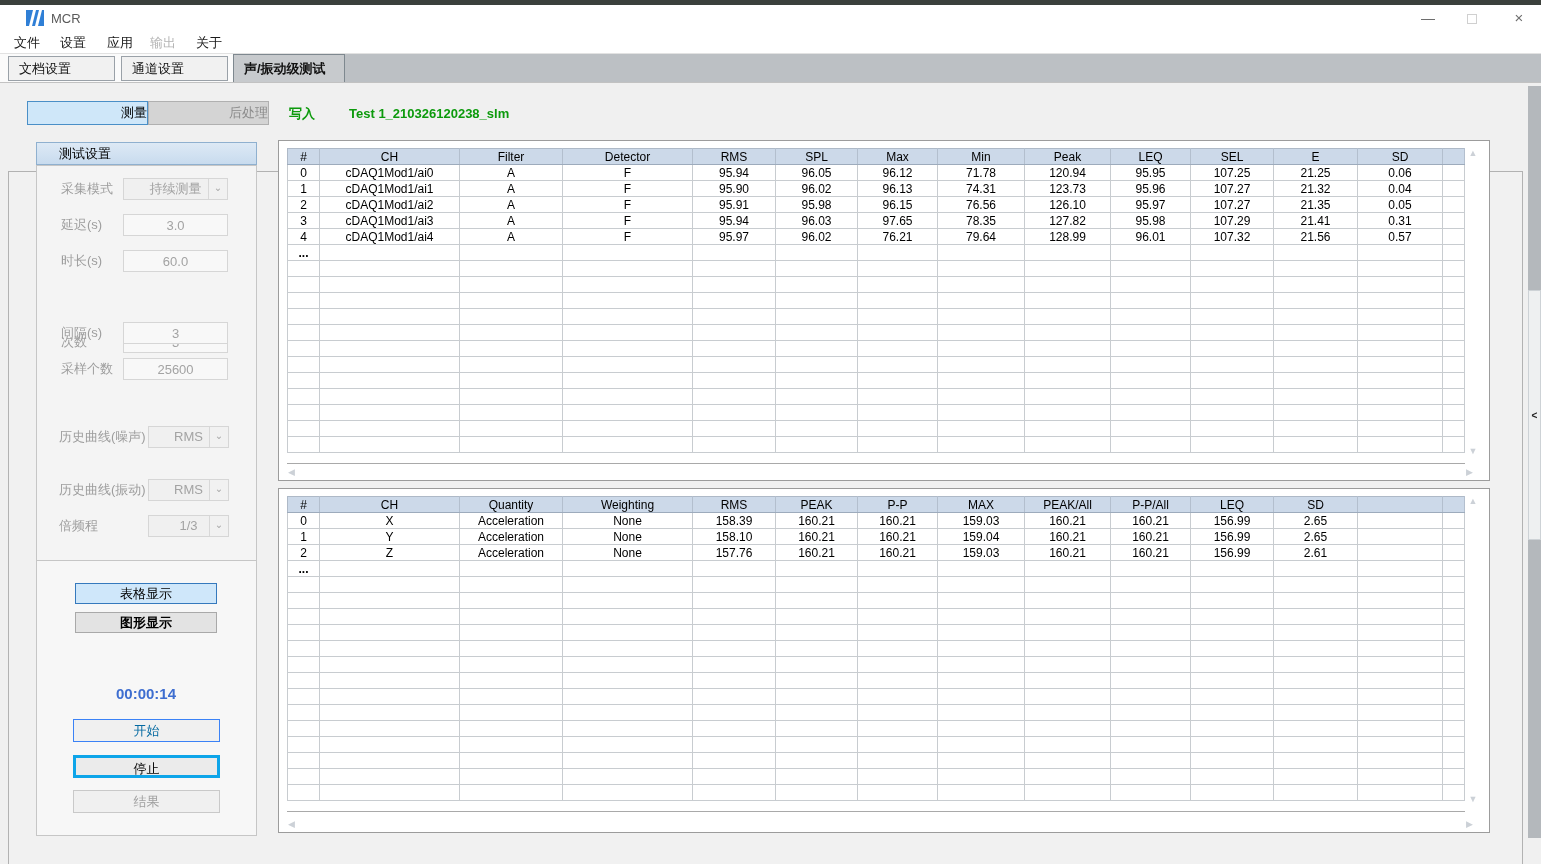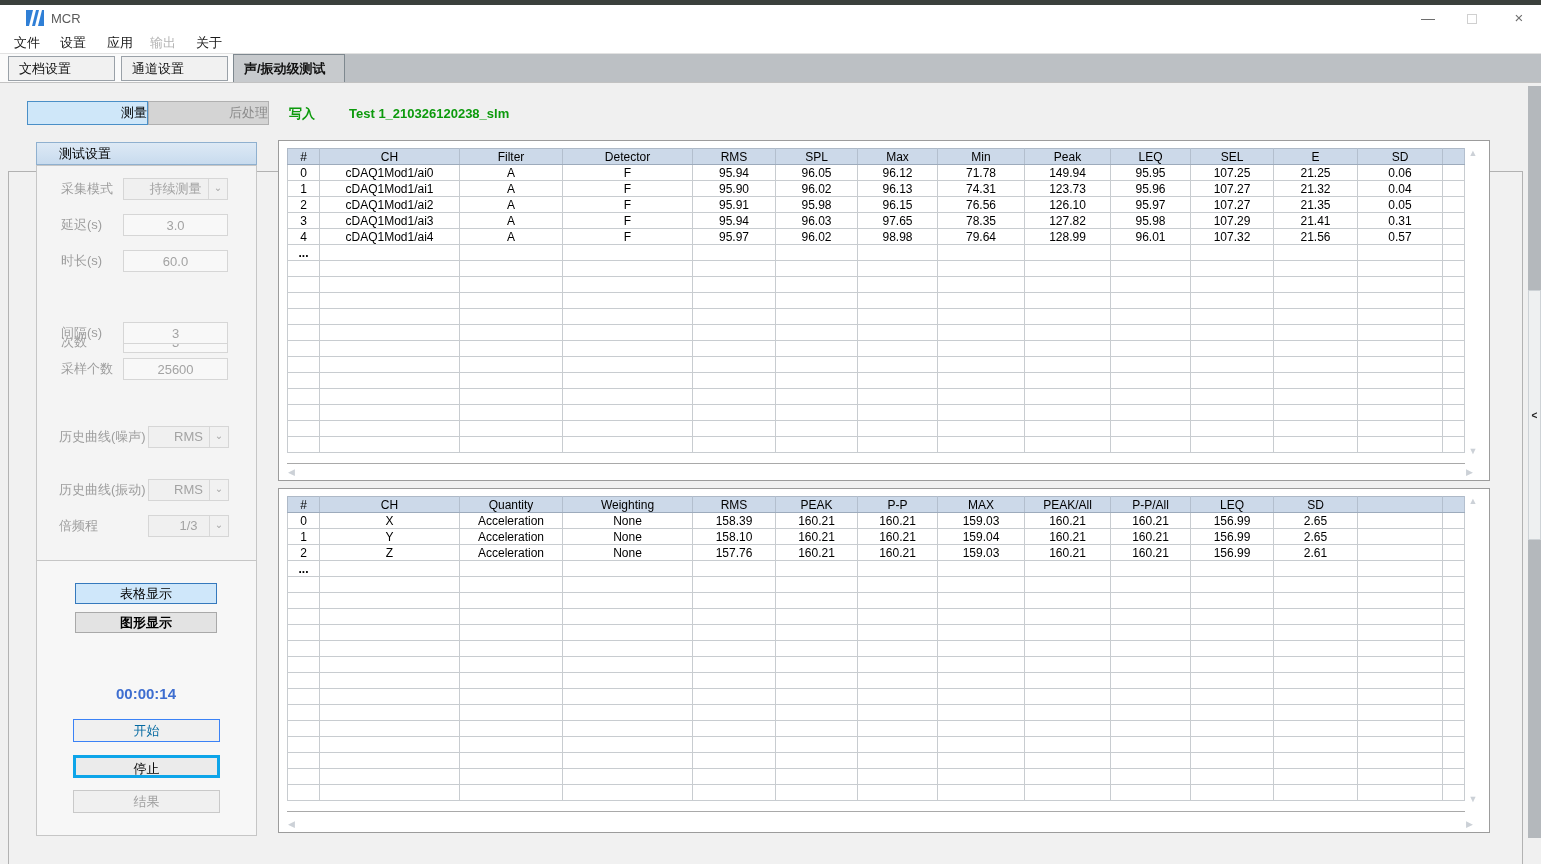--- a/index.html
+++ b/index.html
@@ -219,21 +219,21 @@
           <tbody>
             <tr>
               <td>0</td>
               <td>cDAQ1Mod1/ai0</td>
               <td>A</td>
               <td>F</td>
               <td>95.94</td>
               <td>96.05</td>
               <td>96.12</td>
               <td>71.78</td>
-              <td>149.94</td>
+              <td>120.94</td>
               <td>95.95</td>
               <td>107.25</td>
               <td>21.25</td>
               <td>0.06</td>
               <td></td>
             </tr>
             <tr>
               <td>1</td>
               <td>cDAQ1Mod1/ai1</td>
               <td>A</td>
@@ -281,21 +281,21 @@
               <td>0.31</td>
               <td></td>
             </tr>
             <tr>
               <td>4</td>
               <td>cDAQ1Mod1/ai4</td>
               <td>A</td>
               <td>F</td>
               <td>95.97</td>
               <td>96.02</td>
-              <td>98.98</td>
+              <td>76.21</td>
               <td>79.64</td>
               <td>128.99</td>
               <td>96.01</td>
               <td>107.32</td>
               <td>21.56</td>
               <td>0.57</td>
               <td></td>
             </tr>
             <tr class="ellipsis">
               <td>...</td>

